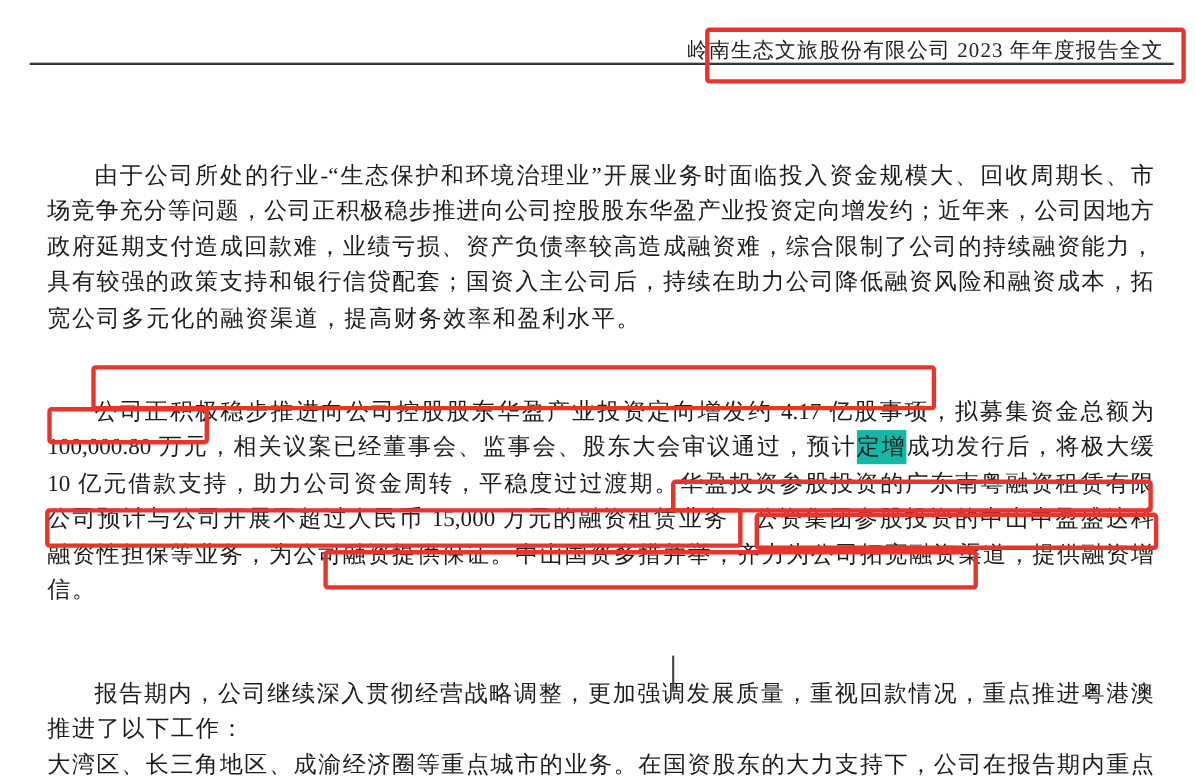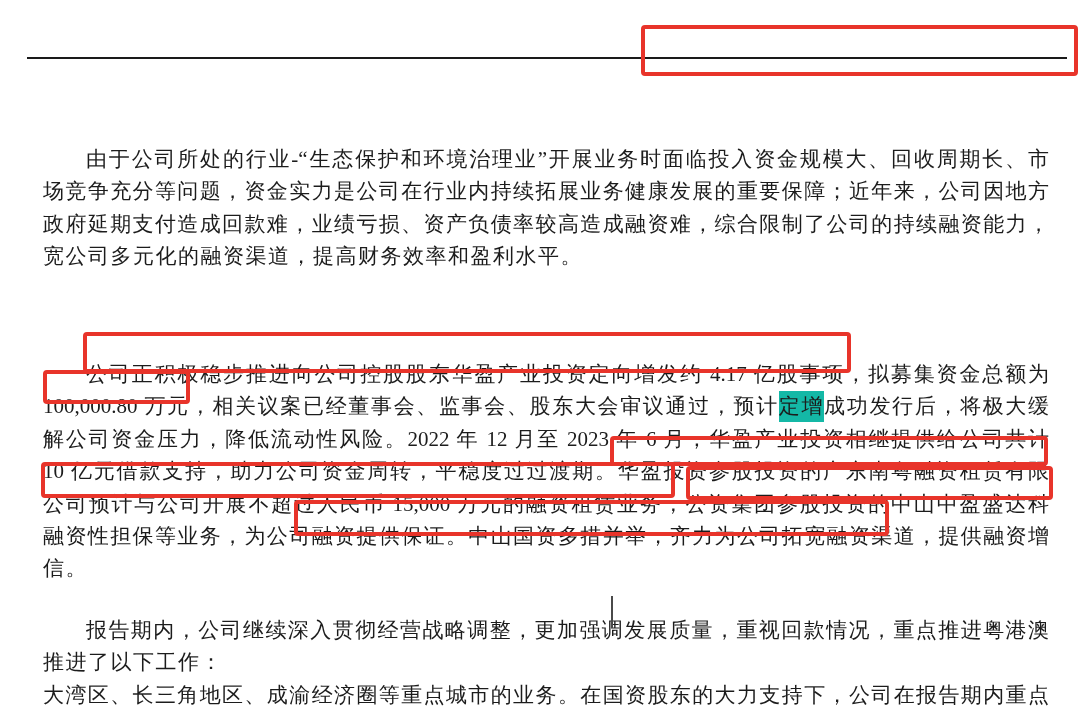--- a/index.html
+++ b/index.html
@@ -87,34 +87,35 @@
     height: 32px;
     background: #4a4a4a;
     pointer-events: none;
   }
 </style>
 </head>
 <body>
 
 <div class="page">
 
+  <div class="header-title">岭南生态文旅股份有限公司 2023 年年度报告全文</div>
   <div class="header-rule"></div>
 
 
   <div class="para" id="para1">
     <div class="line indent">由于公司所处的行业-“生态保护和环境治理业”开展业务时面临投入资金规模大、回收周期长、市</div>
-    <div class="line">场竞争充分等问题，资金实力是公司在行业内持续拓展业务健康发展的重要保障；近年来，公司因地方</div>
+    <div class="line">场竞争充分等问题，公司正积极稳步推进向公司控股股东华盈产业投资定向增发约；近年来，公司因地方</div>
     <div class="line">政府延期支付造成回款难，业绩亏损、资产负债率较高造成融资难，综合限制了公司的持续融资能力，</div>
+    <div class="line">具有较强的政策支持和银行信贷配套；国资入主公司后，持续在助力公司降低融资风险和融资成本，拓</div>
     <div class="line lastline">宽公司多元化的融资渠道，提高财务效率和盈利水平。</div>
   </div>
 
   <div class="para" id="para2">
     <div class="line indent">公司正积极稳步推进向公司控股股东华盈产业投资定向增发约 4.17 亿股事项，拟募集资金总额为</div>
     <div class="line"><span>100,000.80 万元，相关议案已经董事会、监事会、股东大会审议通过，预计</span><span class="hl">定增</span><span>成功发行后，将极大缓</span></div>
-    <div class="line">解公司资金压力，降低流动性风险。2022 年 12 月至 2023 年 6 月，华盈产业投资相继提供给公司共计</div>
     <div class="line">10 亿元借款支持，助力公司资金周转，平稳度过过渡期。华盈投资参股投资的广东南粤融资租赁有限</div>
     <div class="line">公司预计与公司开展不超过人民币 15,000 万元的融资租赁业务；公资集团参股投资的中山中盈盛达科</div>
     <div class="line">融资性担保等业务，为公司融资提供保证。中山国资多措并举，齐力为公司拓宽融资渠道，提供融资增</div>
     <div class="line lastline">信。</div>
   </div>
 
   <div class="para" id="para3">
     <div class="line indent">报告期内，公司继续深入贯彻经营战略调整，更加强调发展质量，重视回款情况，重点推进粤港澳</div>
     <div class="line lastline">推进了以下工作：</div>
     <div class="line">大湾区、长三角地区、成渝经济圈等重点城市的业务。在国资股东的大力支持下，公司在报告期内重点</div>

